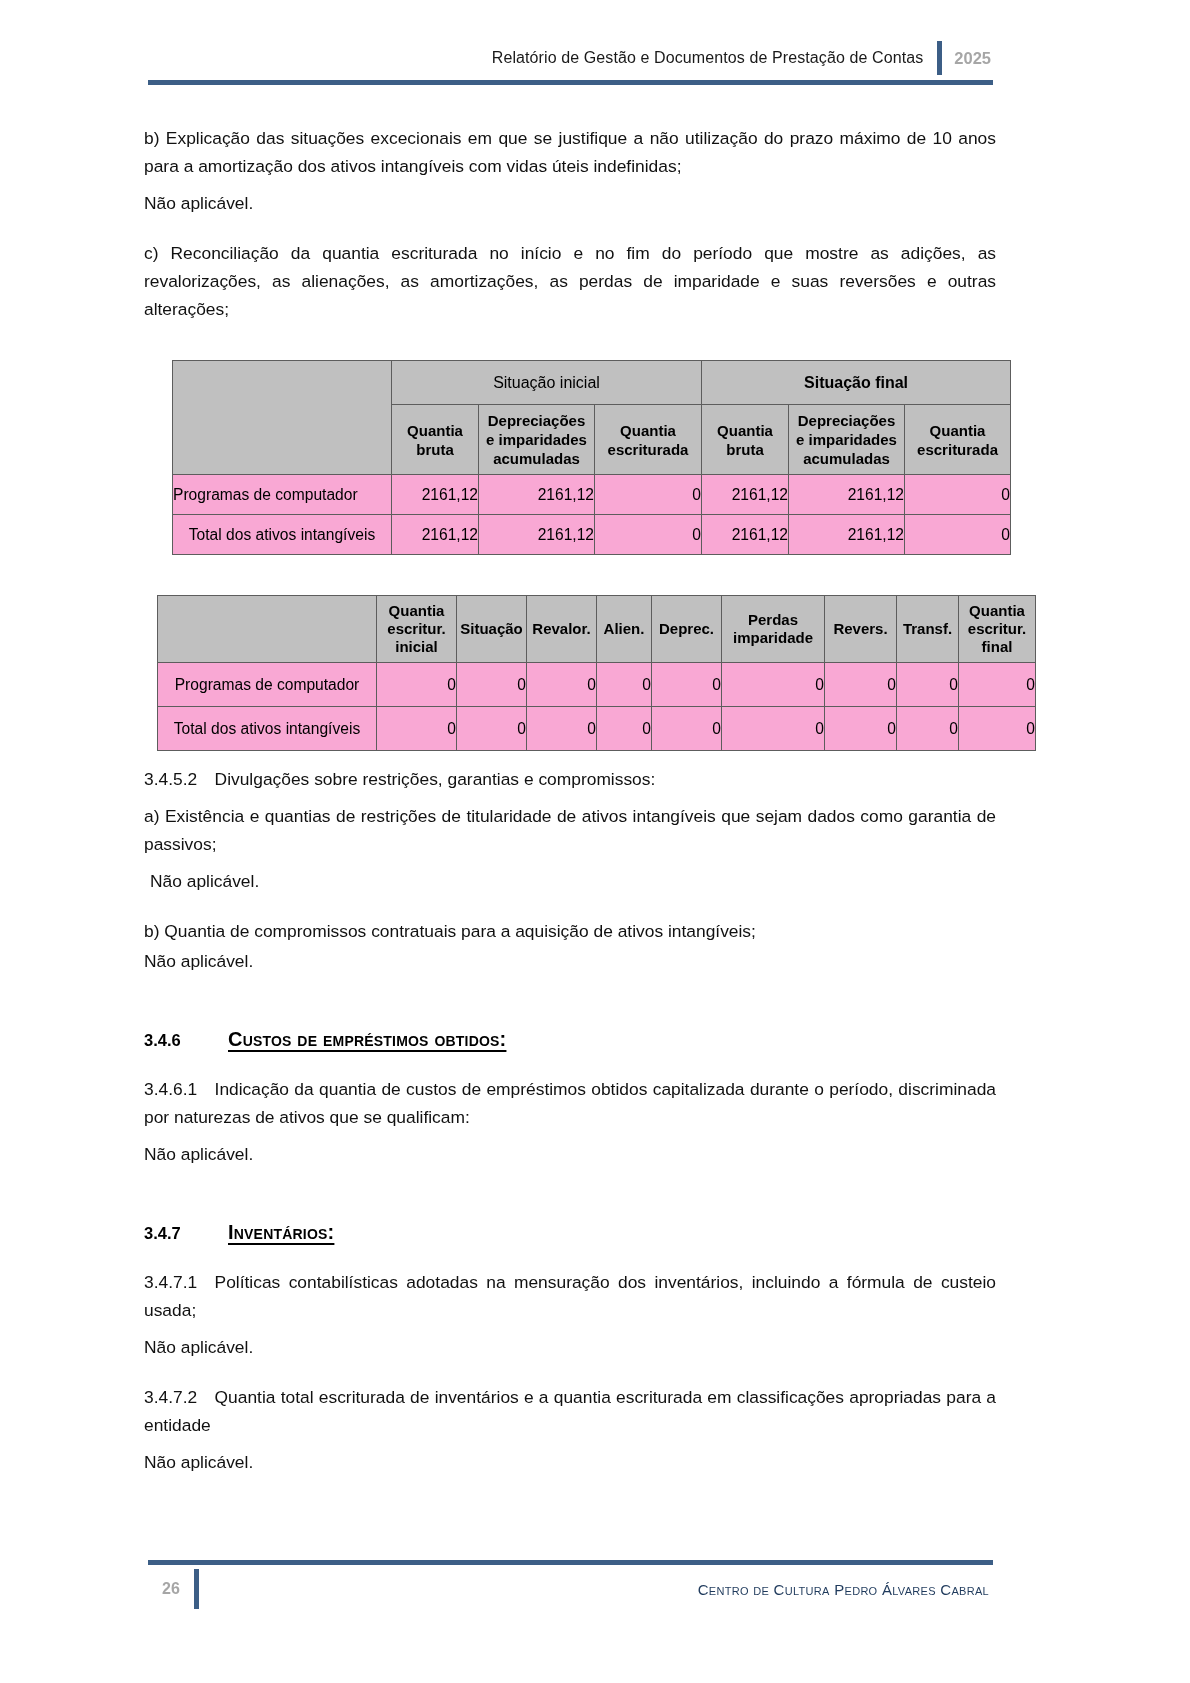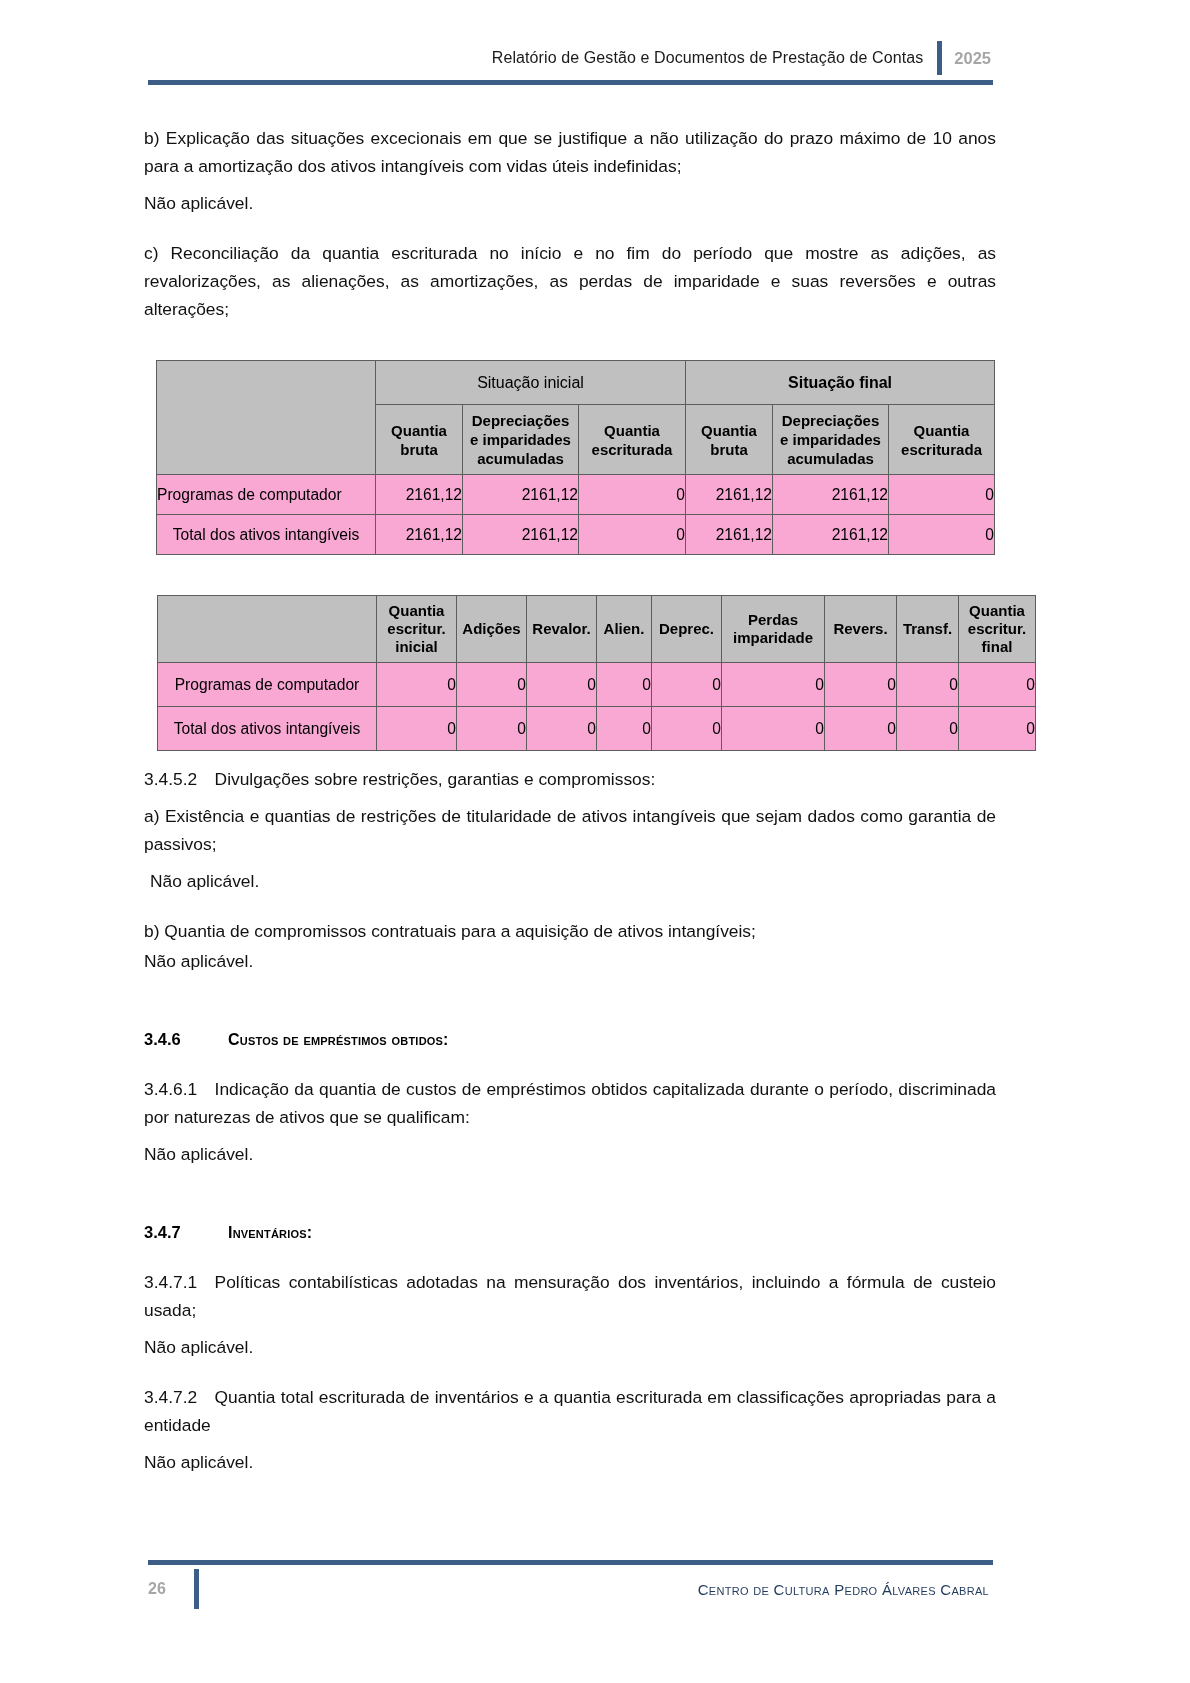--- a/index.html
+++ b/index.html
@@ -94,23 +94,24 @@
     font-weight: bold;
     line-height: 30px;
     display: flex;
     align-items: baseline;
   }
   .sec-num {
     width: 84px;
     flex: none;
   }
   .sec-title {
+    text-decoration: underline;
     text-underline-offset: 4px;
     font-variant: small-caps;
-    font-size: 16px;
+    font-size: 20px;
     letter-spacing: 0.2px;
   }
 
   
   .tbl-wrap { margin: 0; }
   table.doc {
     border-collapse: collapse;
     table-layout: fixed;
     font-size: 15px;
     color: #000;
@@ -139,21 +140,21 @@
     white-space: nowrap;
   }
   td.lbl.ctr { text-align: center; padding-left: 0; }
   td.num {
     text-align: right;
     padding-right: 6px;
     font-size: 15.6px;
   }
 
   
-  #table1 { width: 838px; margin-left: 12px; }
+  #table1 { width: 838px; margin-left: 28px; }
   
   #table2 { width: 838px; margin-left: 13px; }
   #table2 th { font-size: 15px; line-height: 18px; }
   #table2 td { height: 44px; }
 
   
   .footer {
     position: absolute;
     left: 148px;
     bottom: 72px;
@@ -165,21 +166,21 @@
     background: #3c5e86;
   }
   .footer-row {
     display: flex;
     align-items: center;
     height: 44px;
     margin-top: 2px;
   }
   .footer-page {
     width: 46px;
-    text-align: left;
+    text-align: center;
     font-size: 16px;
     font-weight: bold;
     color: #a6a6a6;
     flex: none;
   }
   .footer-sep {
     width: 5px;
     height: 40px;
     background: #3c5e86;
     flex: none;
@@ -282,21 +283,21 @@
           <col style="width:70px">
           <col style="width:103px">
           <col style="width:72px">
           <col style="width:62px">
           <col style="width:77px">
         </colgroup>
         <thead>
           <tr>
             <th class="blank"></th>
             <th>Quantia escritur. inicial</th>
-            <th>Adições</th>
+            <th>Situação</th>
             <th>Revalor.</th>
             <th>Alien.</th>
             <th>Deprec.</th>
             <th>Perdas imparidade</th>
             <th>Revers.</th>
             <th>Transf.</th>
             <th>Quantia escritur. final</th>
           </tr>
         </thead>
         <tbody>

